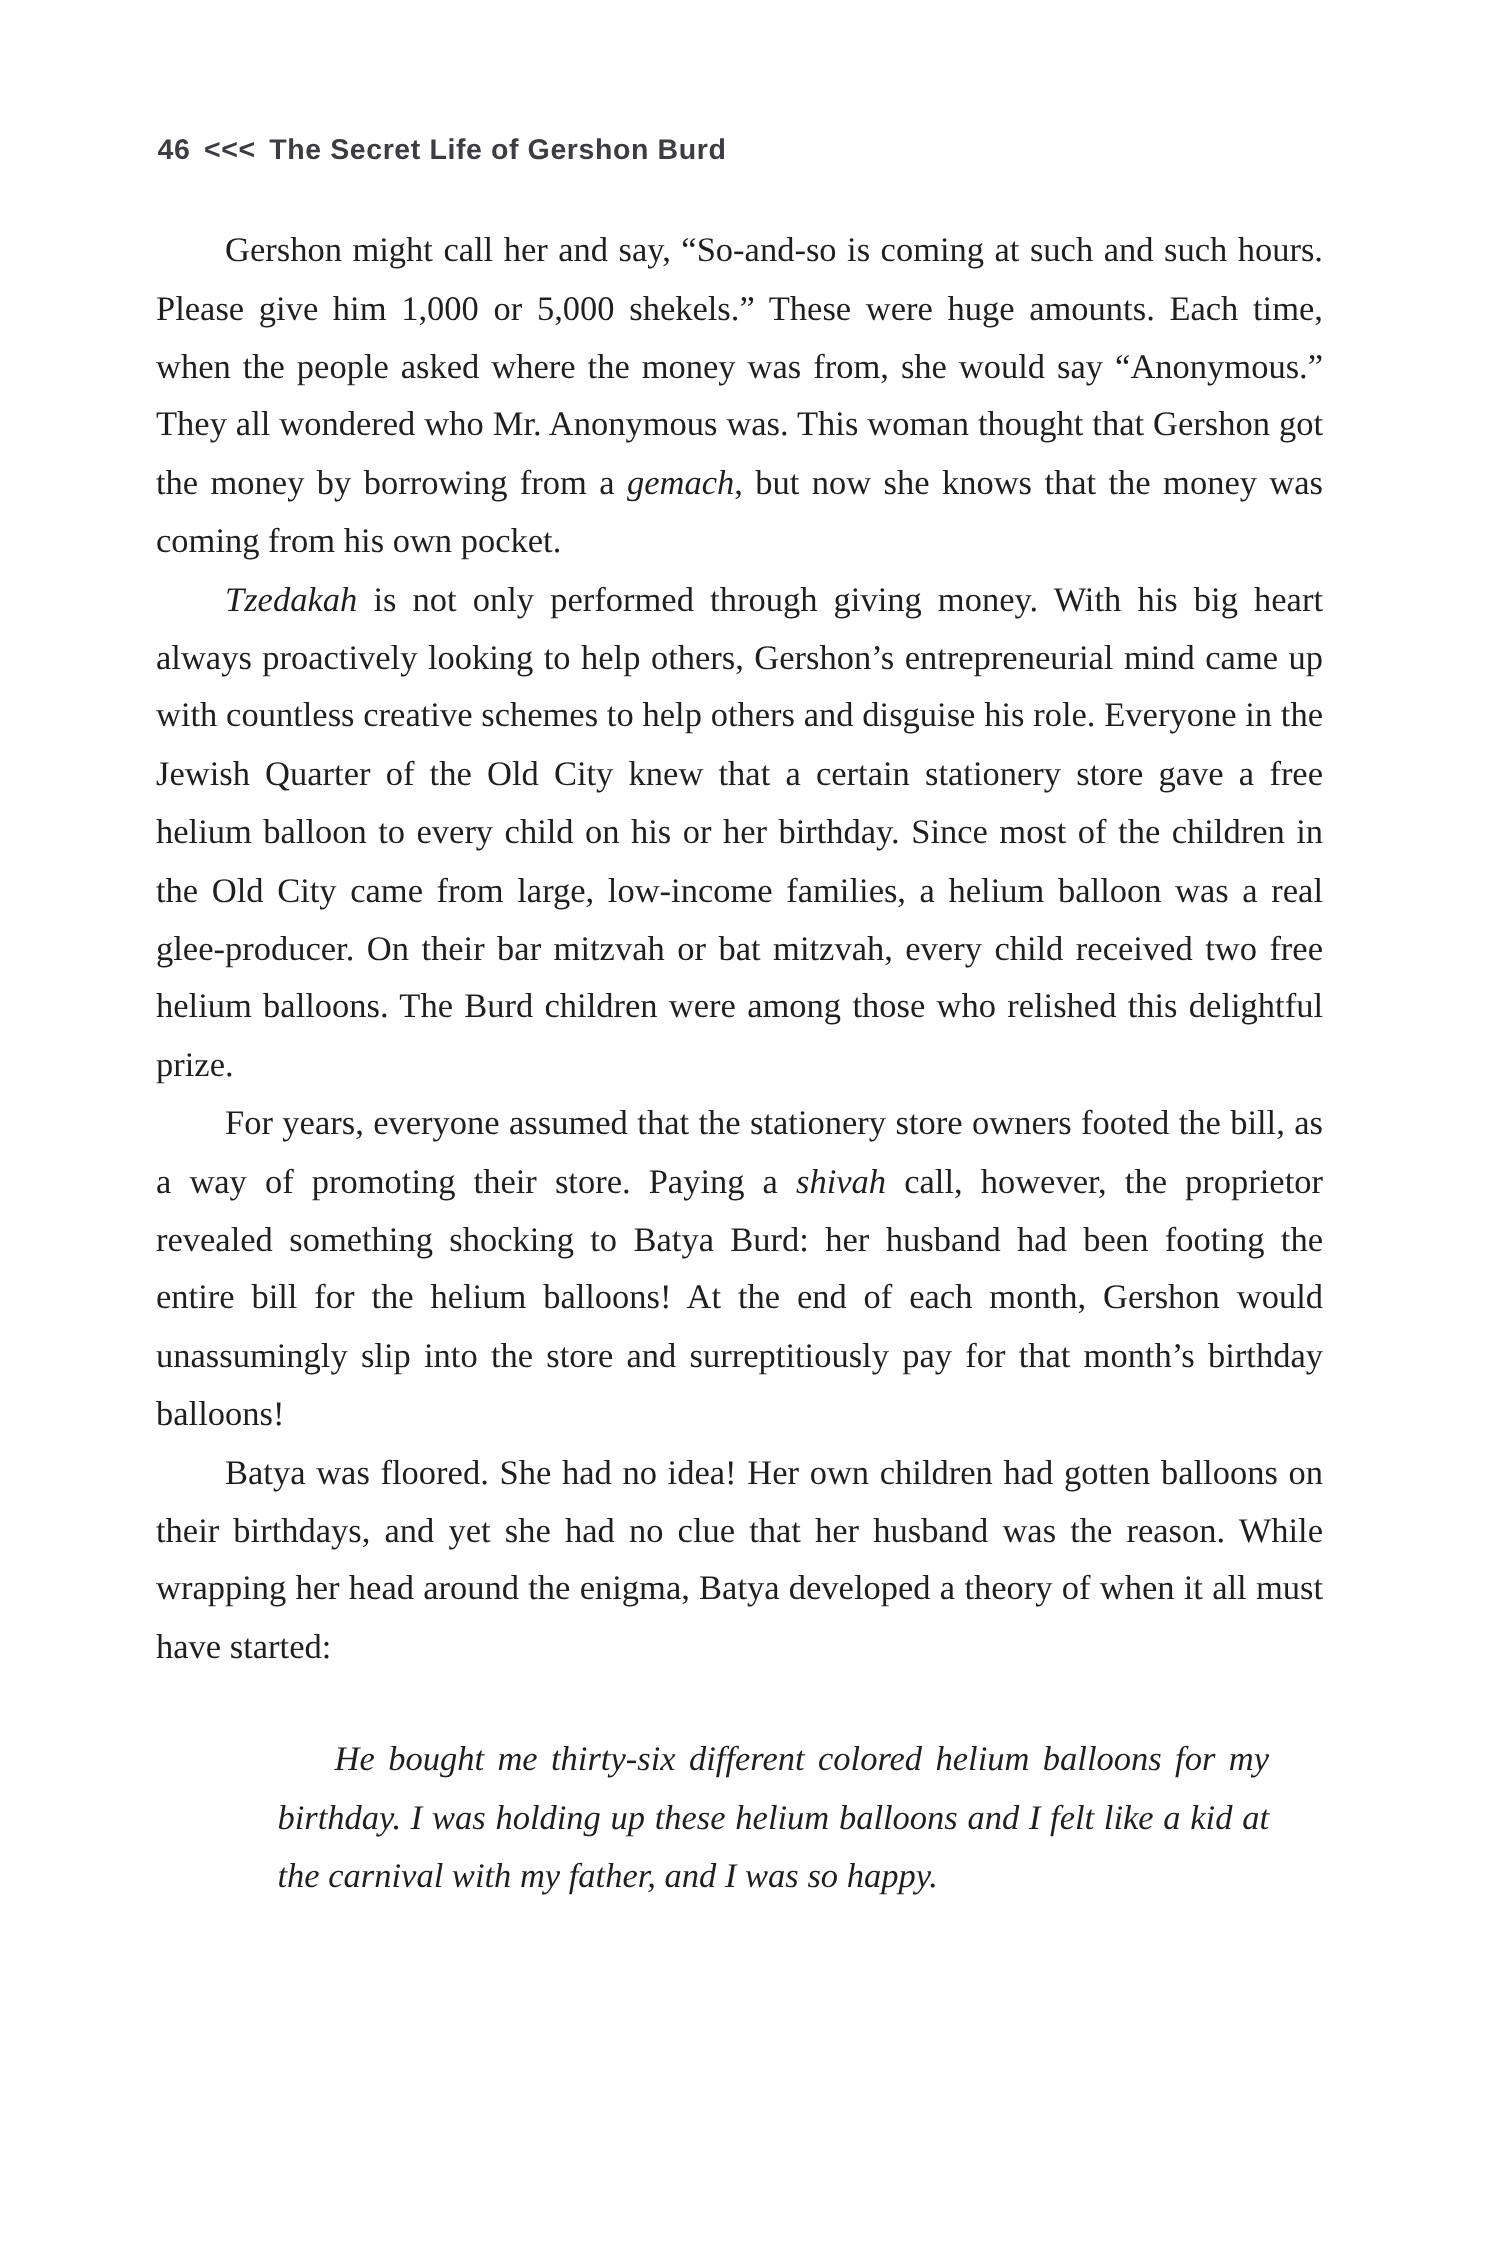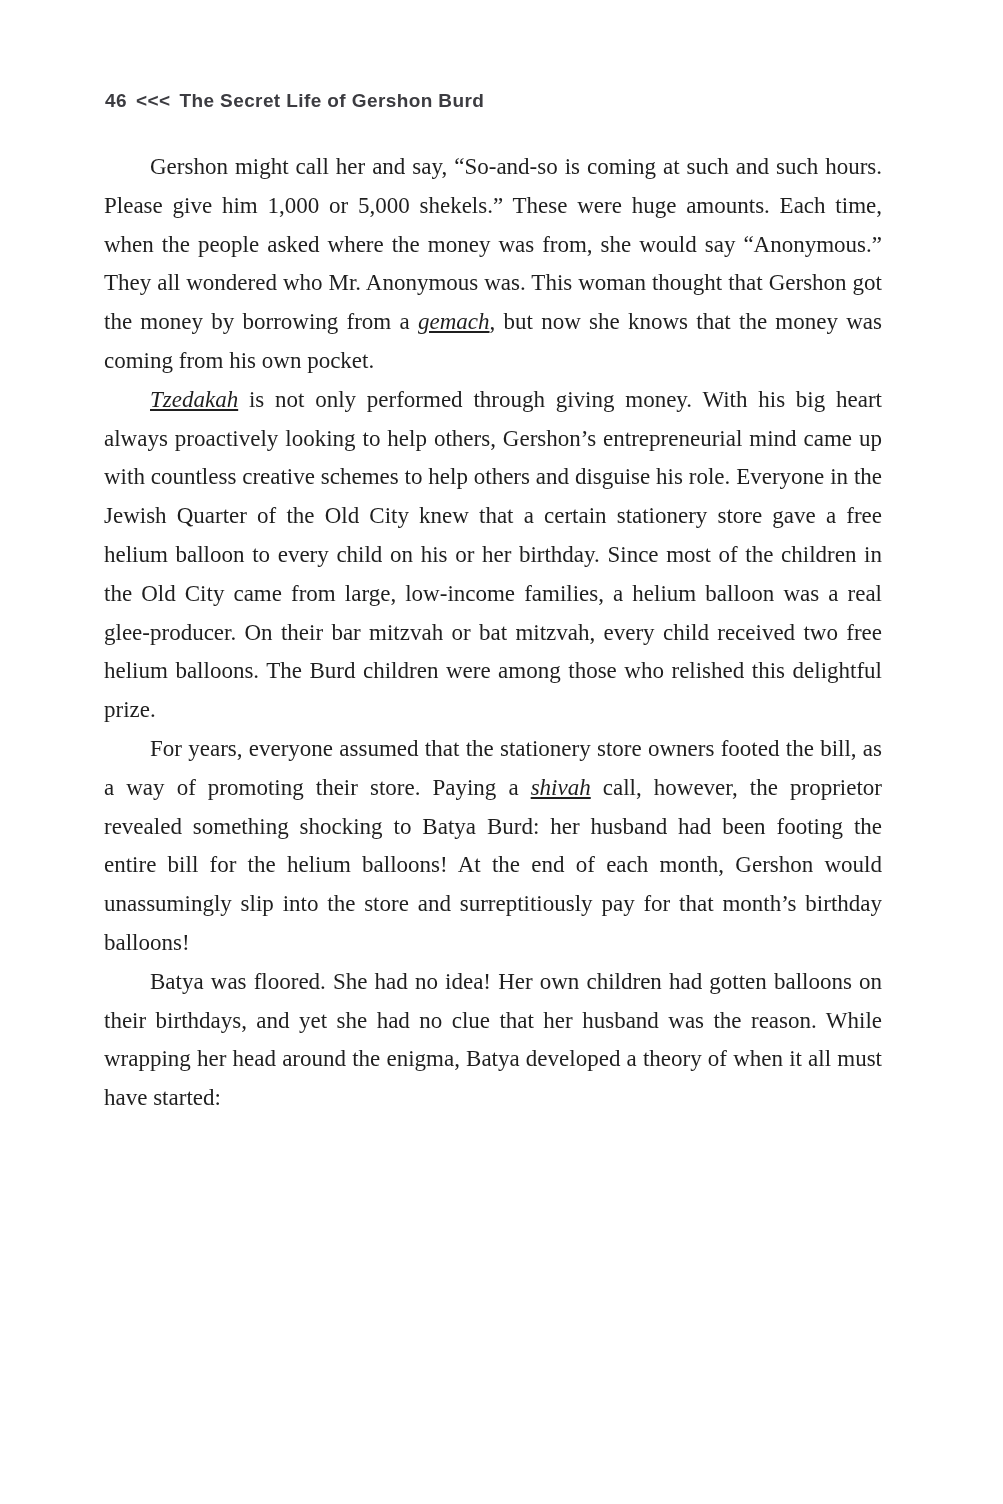--- a/index.html
+++ b/index.html
@@ -48,32 +48,33 @@
     margin: 36px 36px 0 81px;
     font-style: italic;
     font-size: 23px;
     line-height: 38.8px;
     text-align: justify;
   }
   .quote p {
     margin: 0;
     text-indent: 38px;
   }
-  .italic { font-style: italic; text-decoration: underline; }
+  .italic { font-style: italic; }
 </style>
 </head>
 <body>
 
 <div class="page">
   <header class="running-header">
     <span>46</span><span>&lt;&lt;&lt;</span><span>The Secret Life of Gershon Burd</span>
   </header>
   <main class="body-text">
     <section class="prose">
         <p><span>Gershon might call her and say, “So-and-so is coming at such and such hours. Please give him 1,000 or 5,000 shekels.” These were huge amounts. Each time, when the people asked where the money was from, she would say “Anonymous.” They all wondered who Mr. Anonymous was. This woman thought that Gershon got the money by borrowing from a </span><span class="italic">gemach</span><span>, but now she knows that the money was coming from his own pocket.</span></p>
         <p><span class="italic">Tzedakah</span><span> is not only performed through giving money. With his big heart always proactively looking to help others, Gershon’s entrepreneurial mind came up with countless creative schemes to help others and disguise his role. Everyone in the Jewish Quarter of the Old City knew that a certain stationery store gave a free helium balloon to every child on his or her birthday. Since most of the children in the Old City came from large, low-income families, a helium balloon was a real glee-producer. On their bar mitzvah or bat mitzvah, every child received two free helium balloons. The Burd children were among those who relished this delightful prize.</span></p>
         <p><span>For years, everyone assumed that the stationery store owners footed the bill, as a way of promoting their store. Paying a </span><span class="italic">shivah</span><span> call, however, the proprietor revealed something shocking to Batya Burd: her husband had been footing the entire bill for the helium balloons! At the end of each month, Gershon would unassumingly slip into the store and surreptitiously pay for that month’s birthday balloons!</span></p>
         <p><span>Batya was floored. She had no idea! Her own children had gotten balloons on their birthdays, and yet she had no clue that her husband was the reason. While wrapping her head around the enigma, Batya developed a theory of when it all must have started:</span></p>
       </section>
     <section class="quote prose-quote">
+        <p><span>He bought me thirty-six different colored helium balloons for my birthday. I was holding up these helium balloons and I felt like a kid at the carnival with my father, and I was so happy.</span></p>
       </section>
   </main>
 </div>
 
 </body></html>

